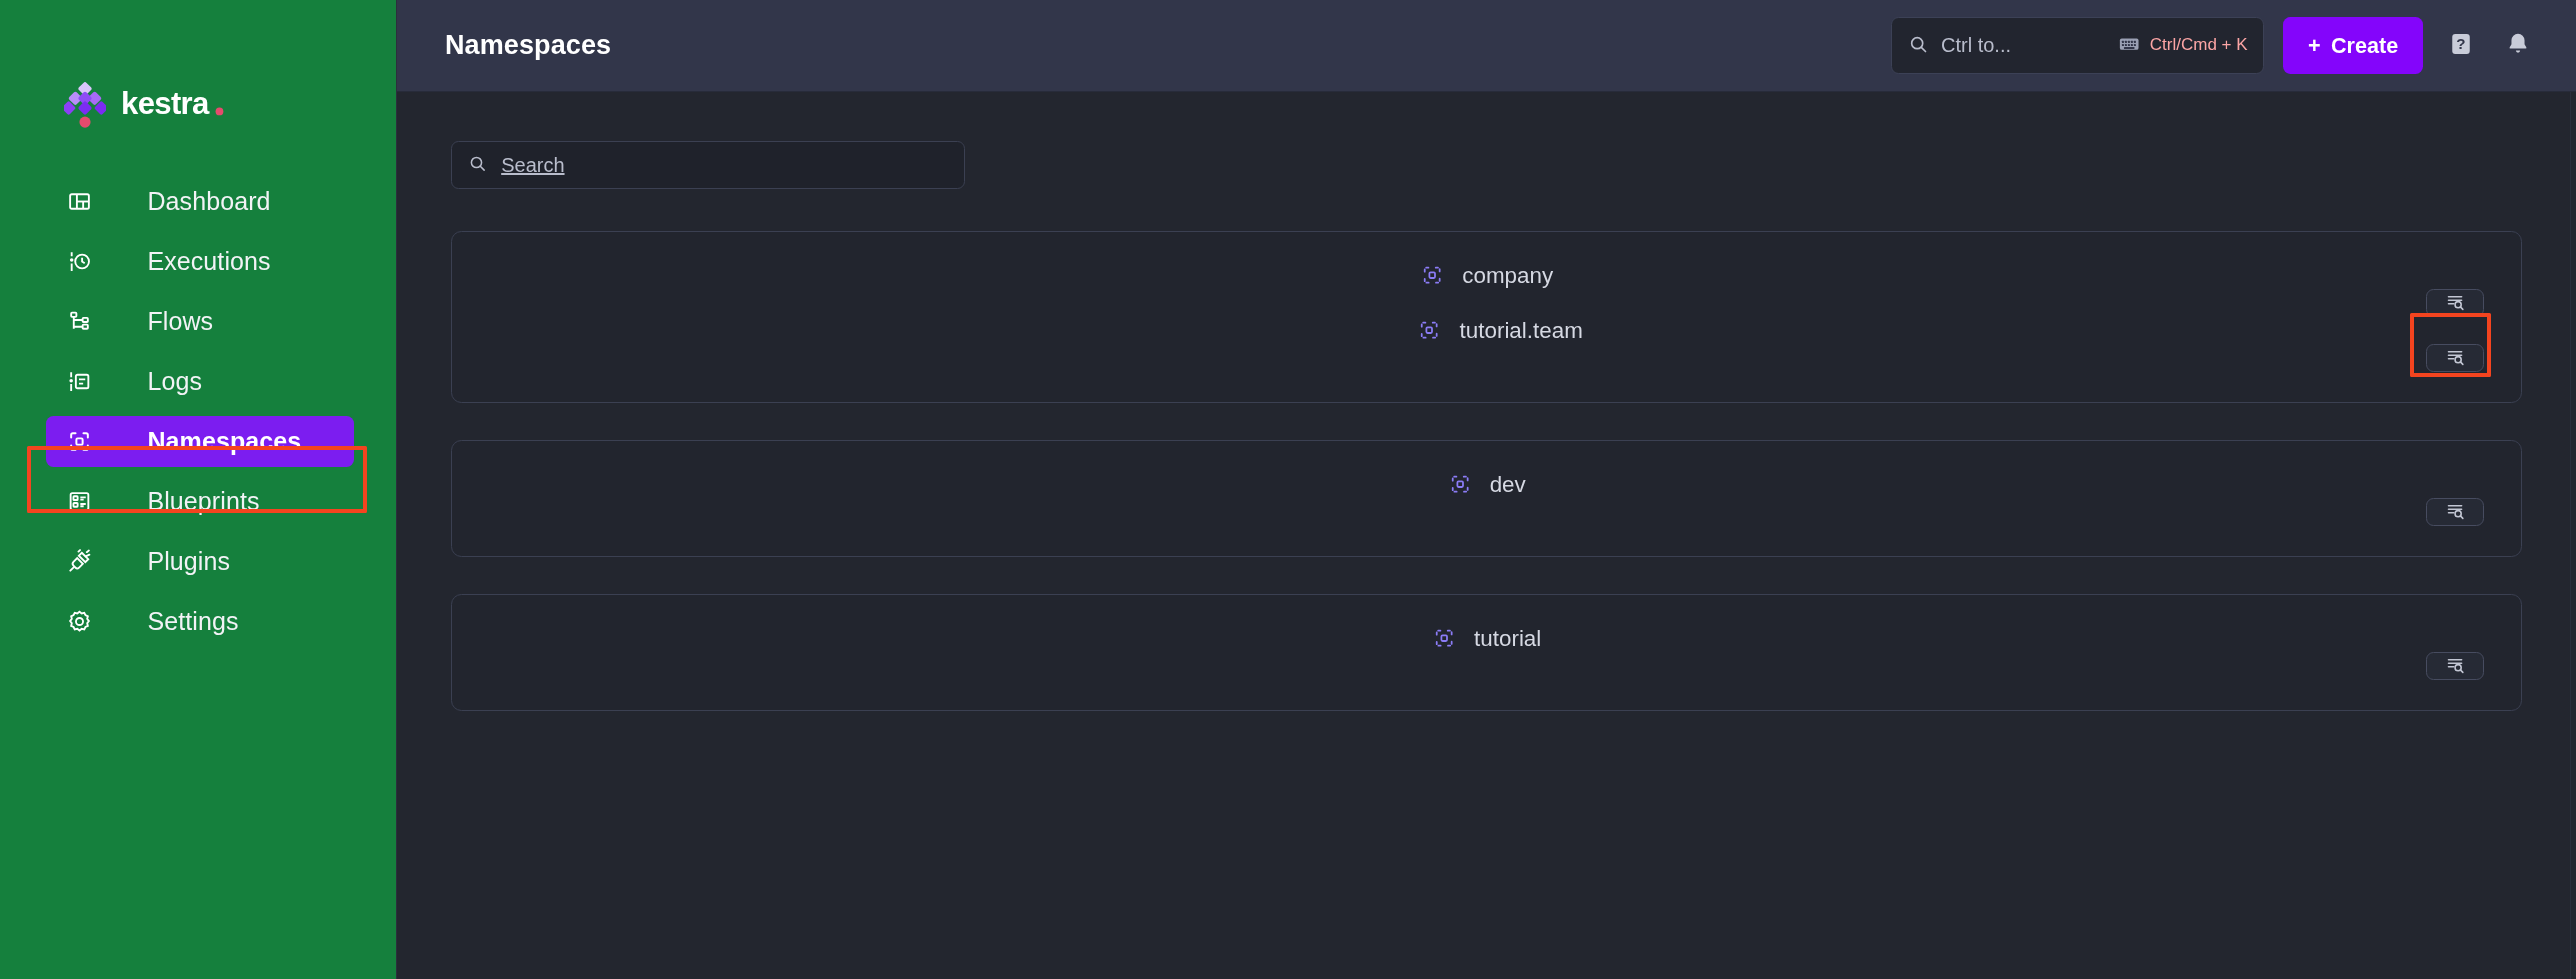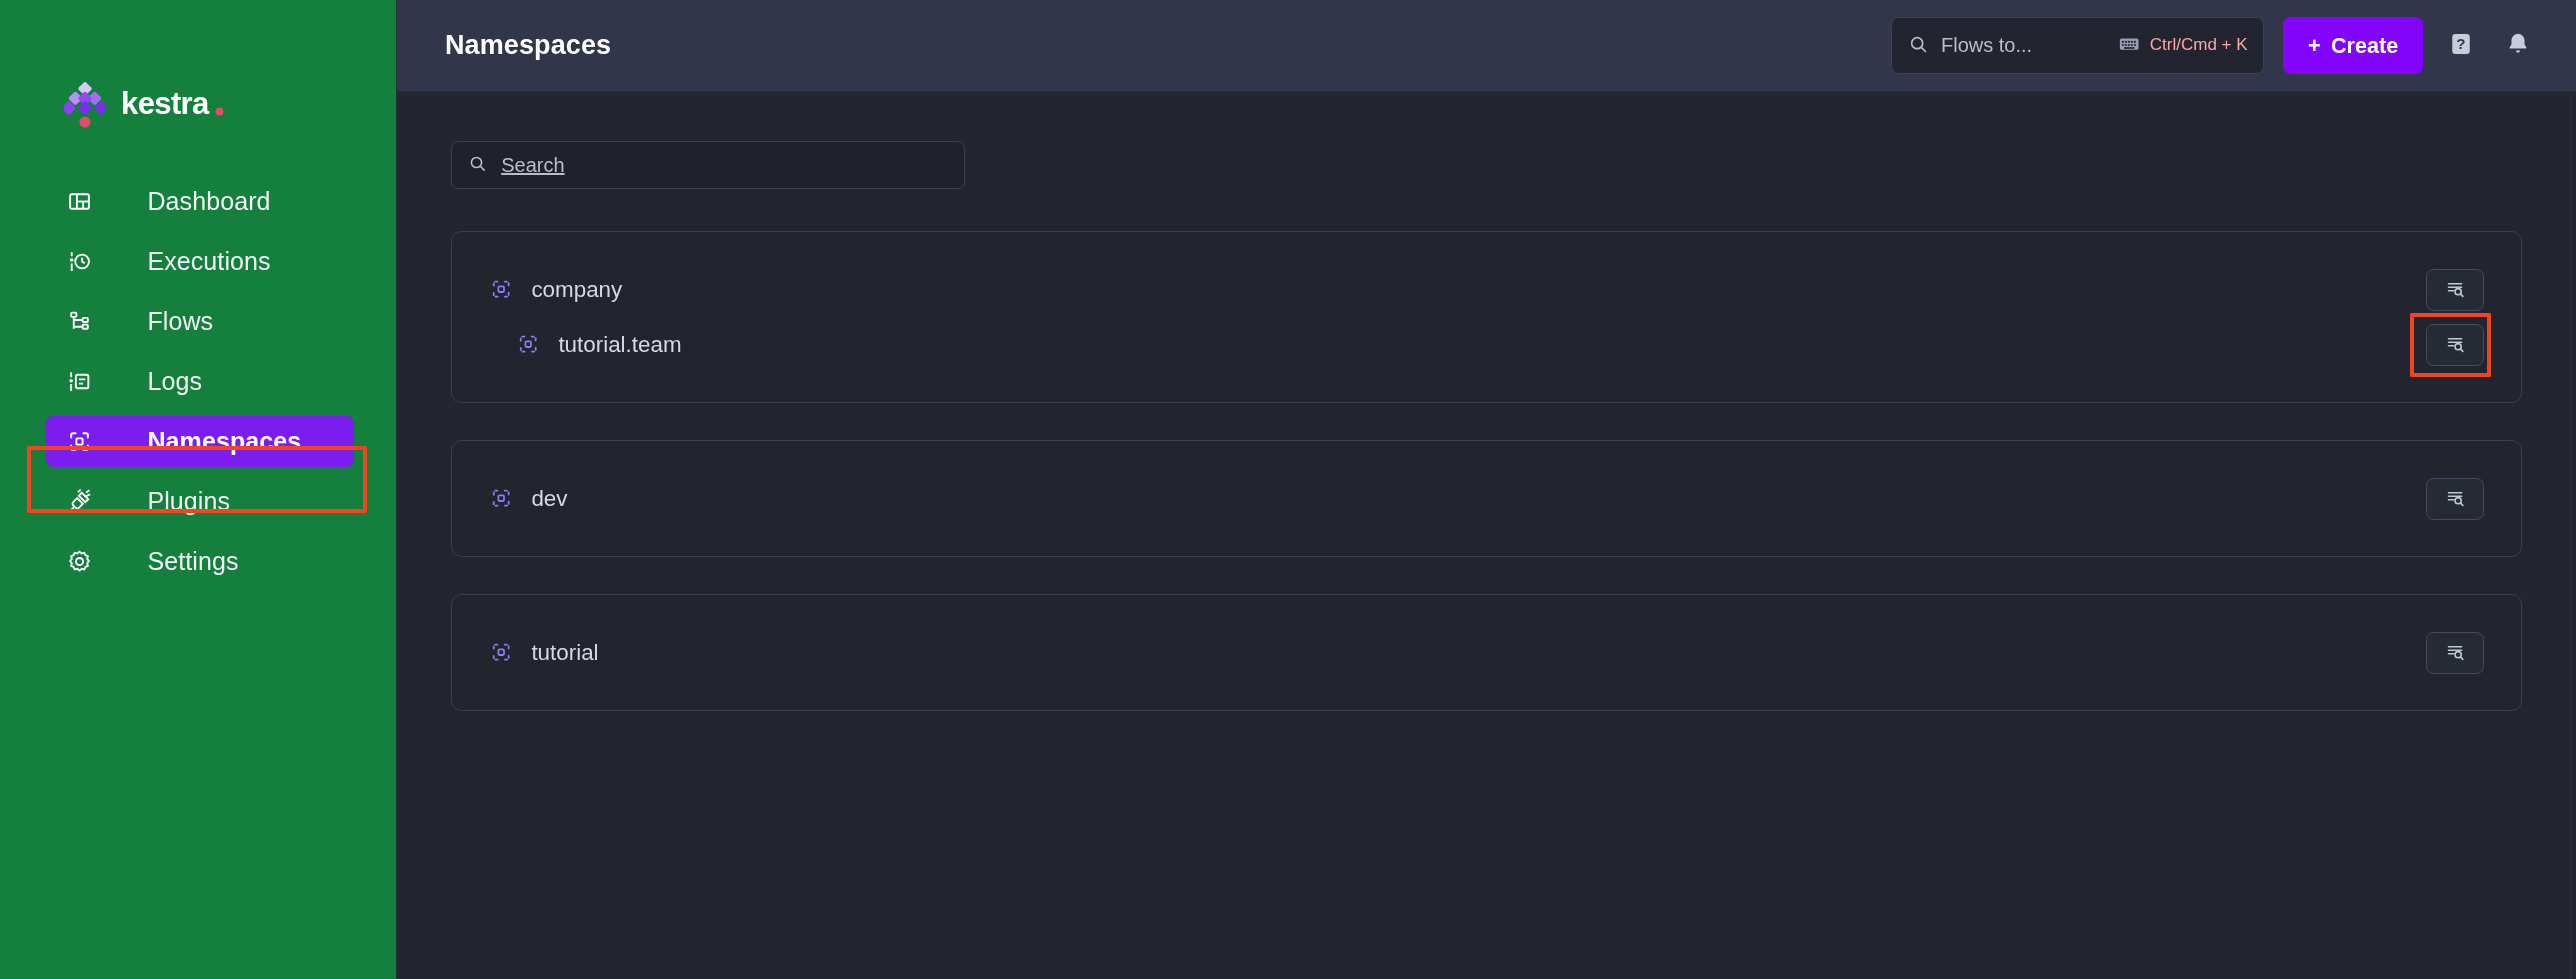--- a/index.html
+++ b/index.html
@@ -188,20 +188,21 @@
     border-radius: 10.4px;
     background: #22252e;
     margin-bottom: 37px;
     padding: 30px 0;
   }
   .ns-row {
     display: flex;
     align-items: center;
     height: 55px;
     padding: 0 37px 0 0;
+    flex-direction: column;
   }
   .ns-row.child { padding-left: 27px; }
   .ns-left {
     display: flex;
     align-items: center;
     gap: 16.4px;
     padding-left: 36px;
   }
   .ns-icon {
     width: 27px; height: 27px;
@@ -322,20 +323,31 @@
             <path d="M4 8.2 V 5.6 A1.6 1.6 0 0 1 5.6 4 H 8.2"></path>
             <path d="M15.8 4 H 18.4 A1.6 1.6 0 0 1 20 5.6 V 8.2"></path>
             <path d="M20 15.8 V 18.4 A1.6 1.6 0 0 1 18.4 20 H 15.8"></path>
             <path d="M8.2 20 H 5.6 A1.6 1.6 0 0 1 4 18.4 V 15.8"></path>
             <rect x="9" y="9" width="6" height="6" rx="1.2"></rect>
           </svg>
         </span>
         <span class="nav-label">Namespaces</span>
       </div>
 
+      <div class="nav-item">
+        <span class="nav-icon">
+          <svg width="25" height="25" viewBox="0 0 24 24" fill="none" stroke="#ffffff" stroke-width="1.8">
+            <rect x="3.5" y="4" width="17" height="16" rx="1.6"></rect>
+            <rect x="6.2" y="7" width="4" height="3.6" rx="0.6"></rect>
+            <rect x="6.2" y="13.4" width="4" height="3.6" rx="0.6"></rect>
+            <path d="M12.8 8 H 18 M12.8 10.2 H 16 M12.8 14.4 H 18 M12.8 16.6 H 16"></path>
+          </svg>
+        </span>
+        <span class="nav-label">Blueprints</span>
+      </div>
 
       <div class="nav-item">
         <span class="nav-icon">
           <svg width="25" height="25" viewBox="0 0 24 24" fill="none" stroke="#ffffff" stroke-width="1.8" stroke-linecap="round">
             <path d="M14.2 3.6 L 20.4 9.8 L 17.6 12.6 L 11.4 6.4 Z"></path>
             <path d="M9.8 8.8 L 15.2 14.2 L 11.6 17.8 A2.6 2.6 0 0 1 8 17.8 L 6.2 16 A2.6 2.6 0 0 1 6.2 12.4 Z"></path>
             <path d="M6.4 17.6 L 3.2 20.8 M19 3 L 21 1.5 M18 7 L 21.5 5.5 M11 2.5 L 12.5 1"></path>
           </svg>
         </span>
         <span class="nav-label">Plugins</span>
@@ -364,21 +376,21 @@
 
       <div class="topbar-right">
 
         <div class="jumpto">
           <span>
             <svg width="21" height="21" viewBox="0 0 24 24" fill="none" stroke="#b9bdcc" stroke-width="1.9" stroke-linecap="round">
               <circle cx="10.5" cy="10.5" r="6.3"></circle>
               <path d="M15.2 15.2 L 20 20"></path>
             </svg>
           </span>
-          <span class="jumpto-text">Flows to...</span>
+          <span class="jumpto-text">Ctrl to...</span>
           <span class="kbd-group">
             <span>
               <svg width="22.4" height="22.4" viewBox="0 0 24 24" fill="#9aa0b4">
                 <rect x="2" y="6" width="20" height="12" rx="2"></rect>
                 <rect x="4.2" y="8.4" width="2.2" height="2.2" rx="0.4" fill="#32364a"></rect>
                 <rect x="7.4" y="8.4" width="2.2" height="2.2" rx="0.4" fill="#32364a"></rect>
                 <rect x="10.6" y="8.4" width="2.2" height="2.2" rx="0.4" fill="#32364a"></rect>
                 <rect x="13.8" y="8.4" width="2.2" height="2.2" rx="0.4" fill="#32364a"></rect>
                 <rect x="17" y="8.4" width="2.2" height="2.2" rx="0.4" fill="#32364a"></rect>
                 <rect x="4.2" y="11.8" width="2.2" height="2.2" rx="0.4" fill="#32364a"></rect>

